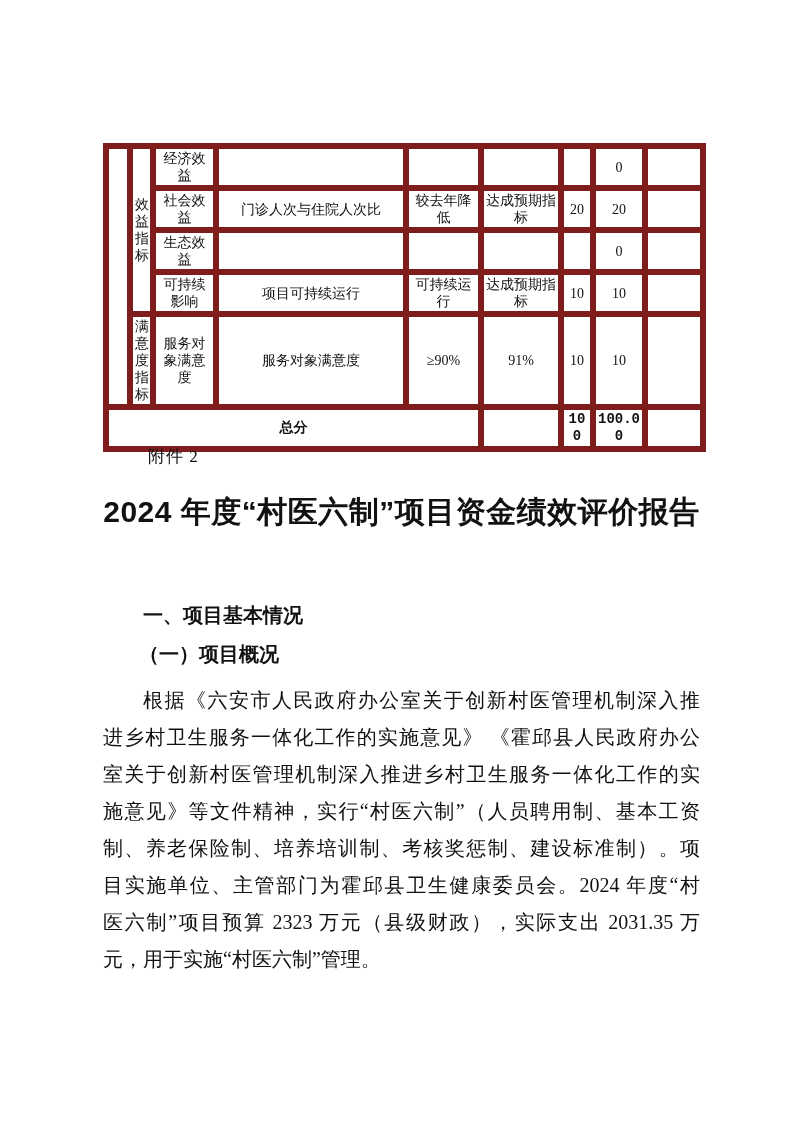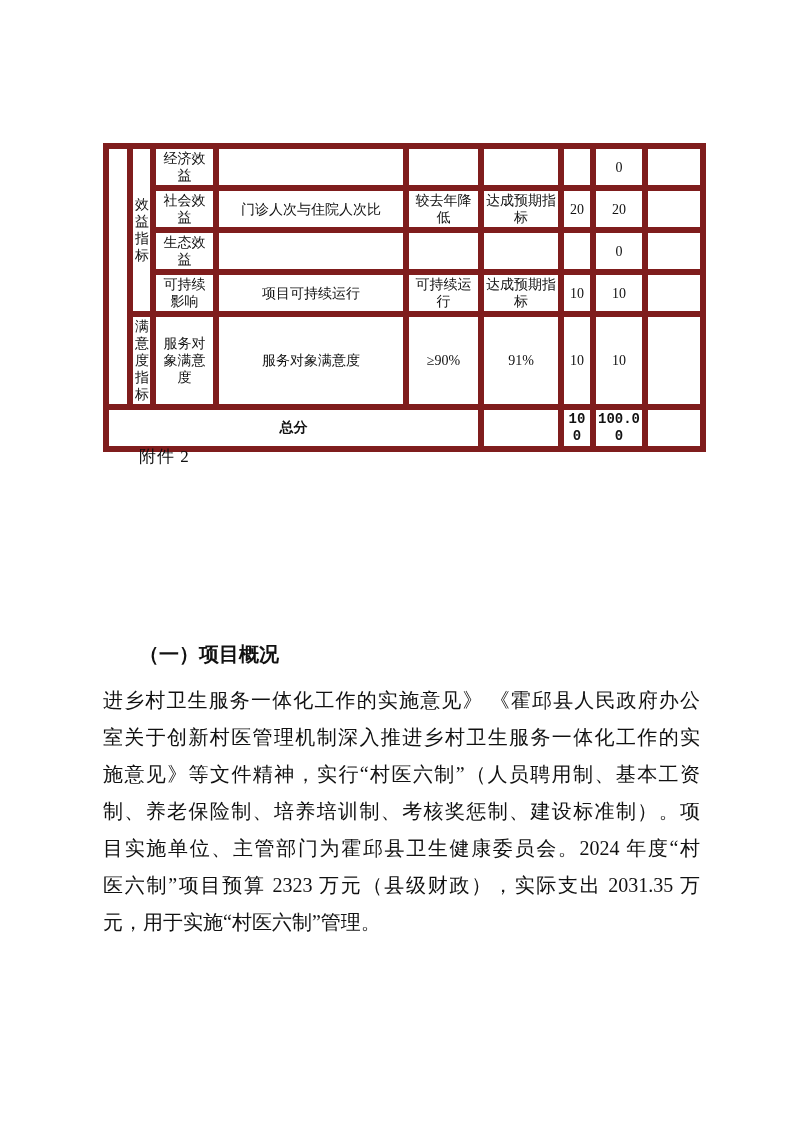--- a/index.html
+++ b/index.html
@@ -35,21 +35,21 @@
   tr.r3 { height: 36px; }
   tr.r4 { height: 38px; }
   tr.r5 { height: 92px; }
   tr.r6 { height: 25px; font-family: Liberation Mono, monospace; }
   td.vert { padding: 0 1px; line-height: 17px; }
   td.left { text-align: left; padding-left: 5px; }
   tr.r6 td { font-weight: bold; }
 
   
   .attachment {
-    position: absolute; left: 139px; top: 445px;
+    position: absolute; left: 148px; top: 445px;
     font-size: 17px; letter-spacing: 1px;
   }
   .doc-title {
     position: absolute; left: 103px; top: 492px; width: 597px;
     text-align: center;
     font-family: "Liberation Sans", sans-serif;
     font-weight: bold;
     font-size: 30px;
     letter-spacing: 0.5px;
     white-space: nowrap;
@@ -154,24 +154,27 @@
       <td></td>
       <td>100</td>
       <td>100.00</td>
       <td></td>
     </tr>
   </tbody>
     </table>
 
   <div class="attachment">附件 2</div>
 
+  <div class="doc-title">2024 年度“村医六制”项目资金绩效评价报告</div>
 
+  <div class="h1">一、项目基本情况</div>
   <div class="h2">（一）项目概况</div>
 
   <div class="body-text">
+    <div class="line indent">根据《六安市人民政府办公室关于创新村医管理机制深入推</div>
     <div class="line">进乡村卫生服务一体化工作的实施意见》 《霍邱县人民政府办公</div>
     <div class="line">室关于创新村医管理机制深入推进乡村卫生服务一体化工作的实</div>
     <div class="line">施意见》等文件精神，实行“村医六制”（人员聘用制、基本工资</div>
     <div class="line">制、养老保险制、培养培训制、考核奖惩制、建设标准制）。项</div>
     <div class="line">目实施单位、主管部门为霍邱县卫生健康委员会。2024 年度“村</div>
     <div class="line">医六制”项目预算 2323 万元（县级财政），实际支出 2031.35 万</div>
     <div class="line last">元，用于实施“村医六制”管理。</div>
   </div>
 
 

